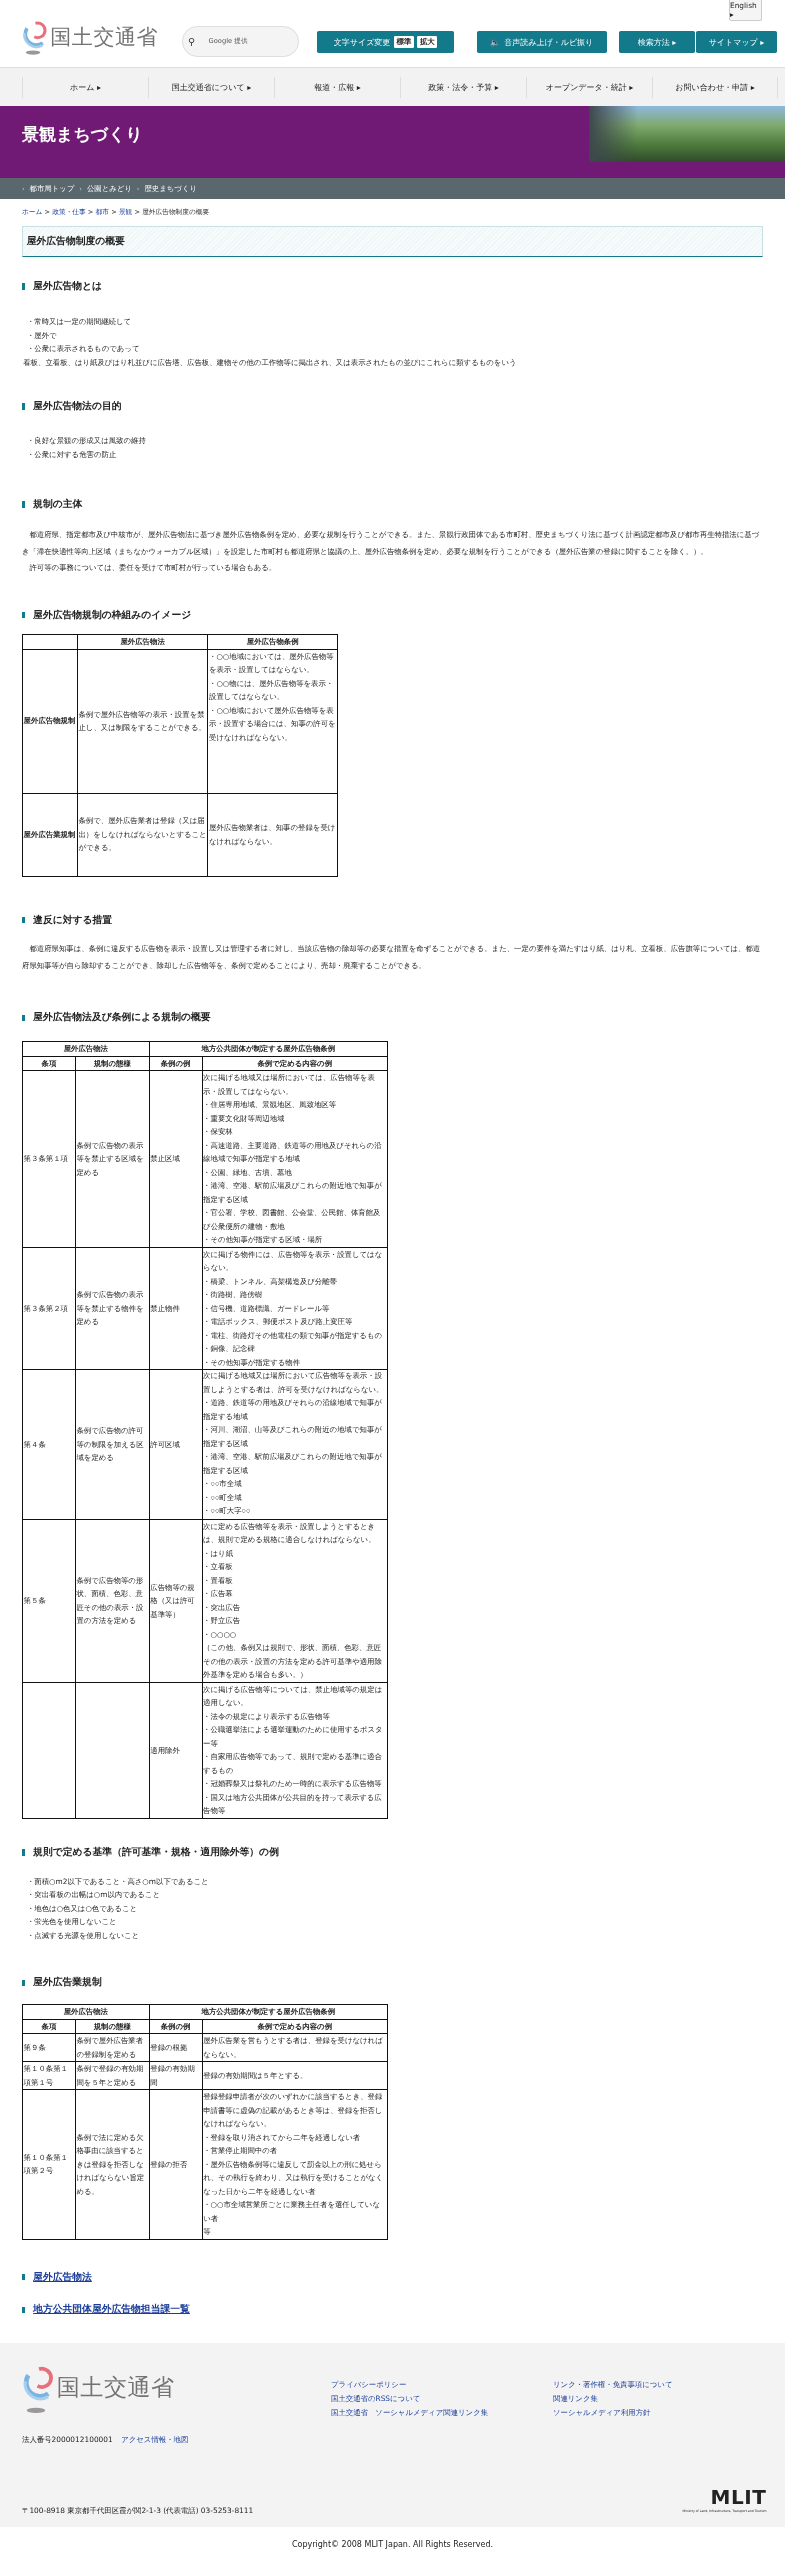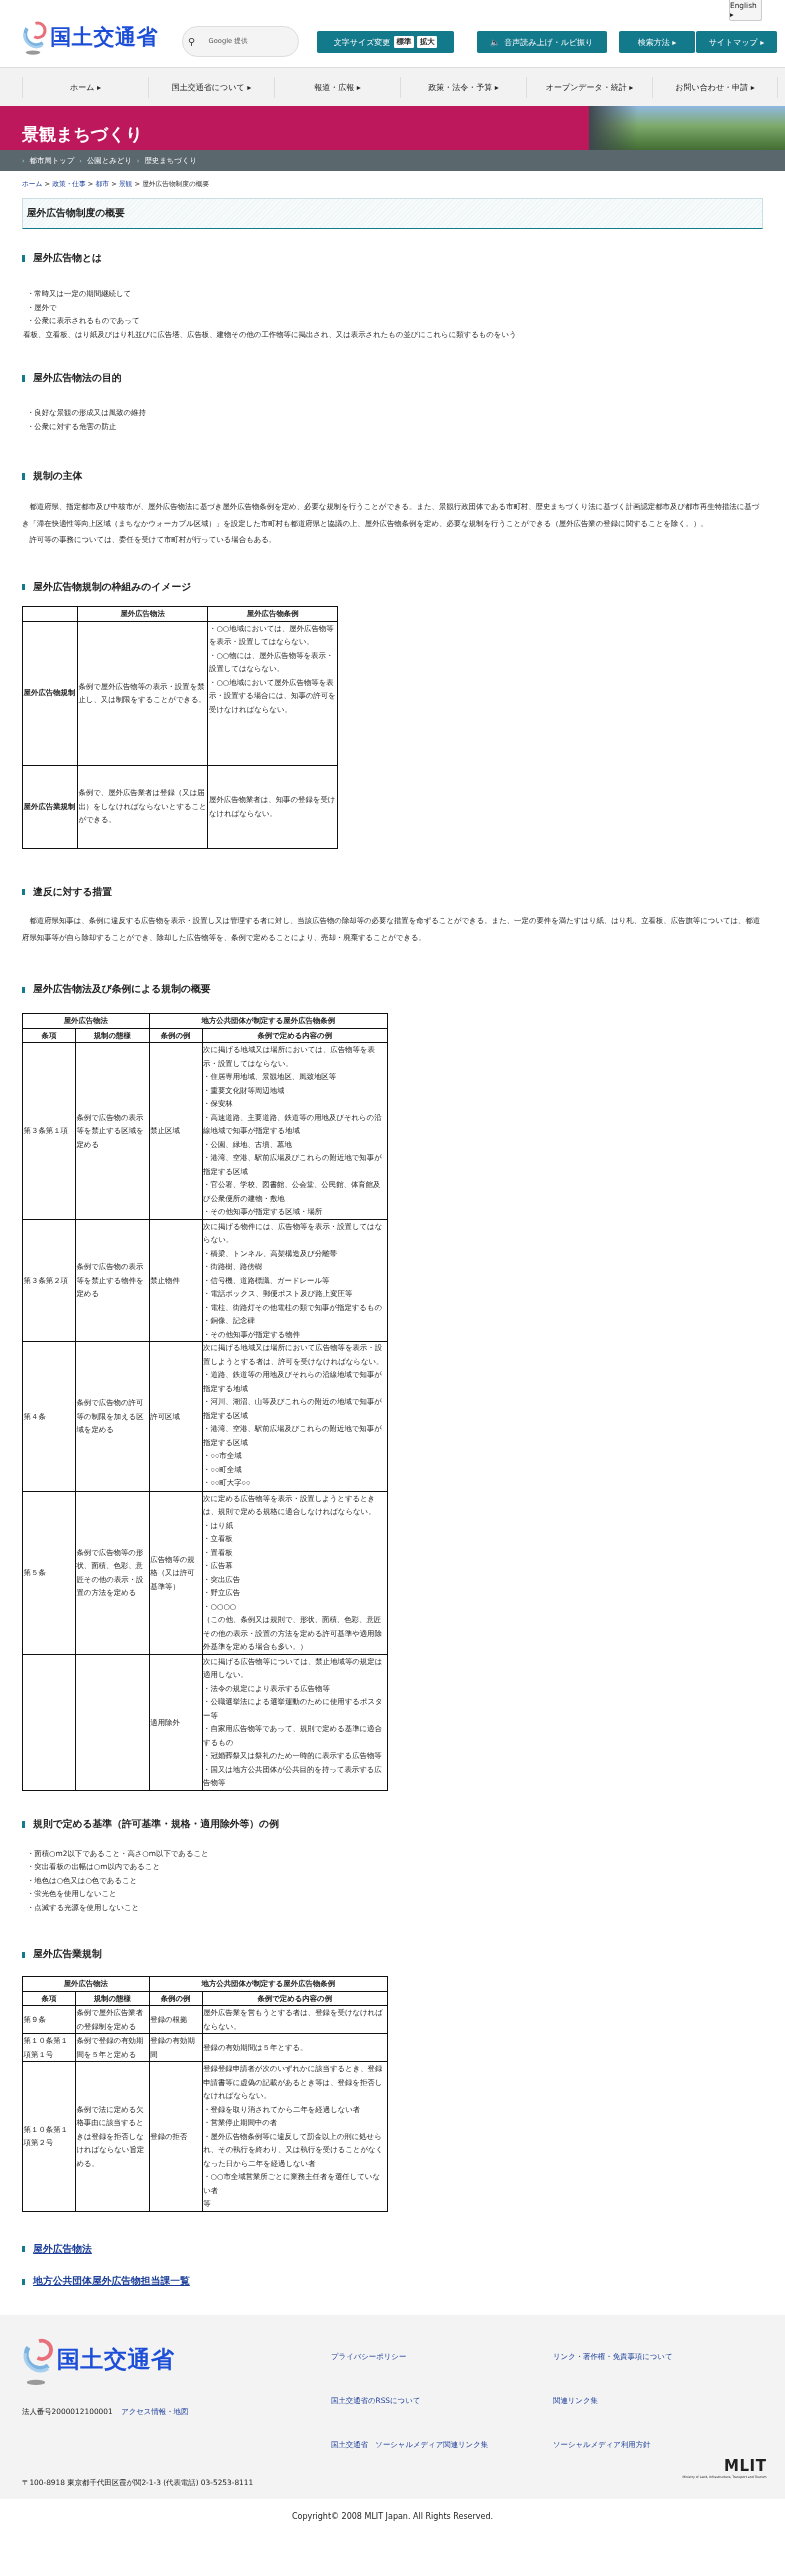--- a/index.html
+++ b/index.html
@@ -4,39 +4,39 @@
 <style>
   * { box-sizing: border-box; margin: 0; padding: 0; }
   html, body { width: 785px; background: #fff; }
   body { font-family: "DejaVu Sans", "Liberation Sans", sans-serif; color: #222; font-size: 8px; }
   a { color: #1a3d99; }
 
   
   .header { position: relative; height: 67px; background: #fff; }
   .logo { position: absolute; left: 22px; top: 21px; display: flex; align-items: center; gap: 3.7px; }
   .logo-mark { width: 24.5px; height: 32px; position: relative; }
-  .logo-text { font-size: 21px; font-weight: bold; color: #1d4ed8; letter-spacing: 0.6px; }
+  .logo-text { font-size: 21px; font-weight: normal; color: #737373; letter-spacing: 0.6px; }
   .english-btn { position: absolute; right: 26px; top: 0; width: 33px; height: 21px; border: 0.6px solid #ccc; border-top: none; border-radius: 0 0 2.5px 2.5px; background: #f5f5f5; font-size: 7.4px; display: flex; align-items: center; justify-content: center; color: #222; }
   .english-btn { width: 33px; right: 23px; }
   .search-box { position: absolute; left: 75px; top: 26px; width: 48px; height: 31px; border: 0.6px solid #ddd; border-radius: 15.3px; background: #f4f4f4; display: flex; align-items: center; padding-left: 4.9px; gap: 6.1px; font-size: 6.7px; color: #555; }
   .search-box { left: 182px; width: 117px; }
   .hbtn { position: absolute; top: 31px; height: 22px; background: #137a8c; color: #fff; border-radius: 1.8px; display: flex; align-items: center; justify-content: center; font-size: 8px; gap: 3.7px; padding: 0 4.9px; }
   .hbtn .pill { background: #fff; color: #222; padding: 1.2px 2.5px; border-radius: 1.2px; font-size: 7.4px; font-weight: bold; }
   .btn-font { left: 317px; width: 137px; }
   .btn-voice { left: 477px; width: 130px; }
   .btn-search { left: 619px; width: 76px; }
   .btn-sitemap { left: 696px; width: 81px; }
 
   
   .gnav { height: 39px; background: #f2f2f2; border-top: 0.6px solid #ddd; display: flex; align-items: center; padding-left: 22px; }
   .gnav-item { width: 126px; height: 21px; border-left: 0.6px solid #ddd; display: flex; align-items: center; justify-content: center; font-size: 8px; color: #222; }
   .gnav-item:last-child { border-right: 0.6px solid #ddd; }
 
   
-  .banner { height: 44px; background: #be185d; position: relative; overflow: hidden; }
+  .banner { height: 72px; background: #701a75; position: relative; overflow: hidden; }
   .banner-title { position: absolute; left: 22px; top: 17px; font-size: 17px; color: #fff; }
   .banner-photo { position: absolute; right: 0; top: 0; width: 196px; height: 56px;
     background: linear-gradient(90deg, #3d474d 0%, rgba(61,71,77,0) 25%),
                 linear-gradient(180deg, #8fb8e0 0%, #7eaa6c 35%, #4d7a3c 70%, #2f4a2a 100%); }
   .subnav { height: 21px; background: #5a686e; display: flex; align-items: center; padding-left: 22px; gap: 4.9px; font-size: 7.4px; }
   .subnav a { color: #fff; }
   .subnav .arr { color: #9fd4dc; font-size: 6.7px; }
 
   
   .crumb { padding: 8.6px 22px 0; font-size: 6.7px; color: #333; height: 27px; }
@@ -65,23 +65,23 @@
 
   .gotop { position: absolute; right: 21px; top: 2356px; width: 93px; height: 16px; background: #9cd2dc; border: 0.6px solid #7fbcc8; border-radius: 3.7px; color: #fff; font-size: 6.7px; display: flex; align-items: center; justify-content: center; gap: 2.5px; opacity: .85; }
 
   
   .footer { background: #f3f3f3; height: 184px; position: relative; margin-top: 27px; }
   .f-logo { position: absolute; left: 22px; top: 23px; display: flex; align-items: center; gap: 3.7px; }
   .f-logo .logo-text { font-size: 23px; }
   .f-info { position: absolute; left: 22px; top: 92px; font-size: 7.4px; color: #222; }
   .f-info a { margin-left: 6.1px; }
   .f-addr { position: absolute; left: 22px; top: 118px; font-size: 7.4px; margin-top: 45px; }
-  .f-links { position: absolute; left: 331px; top: 37px; display: grid; grid-template-columns: 222px 159px; row-gap: 34px; font-size: 7.4px; }
+  .f-links { position: absolute; left: 331px; top: 37px; display: grid; grid-template-columns: 222px 159px; row-gap: 4px; font-size: 7.4px; }
   .mlit { position: absolute; right: 18.4px; top: 142px; text-align: right; }
-  .mlit .big { font-size: 15px; font-weight: bold; letter-spacing: 0.6px; color: #222; }
+  .mlit .big { font-size: 20px; font-weight: bold; letter-spacing: 0.6px; color: #222; }
   .mlit .small { font-size: 3.1px; color: #222; }
   .copyright { text-align: center; font-size: 8px; padding: 12.3px 0; height: 40px; }
 </style>
 </head>
 <body>
 
 <div id="root" style="position:relative;">
 
 <div class="header">
   <a class="logo">

